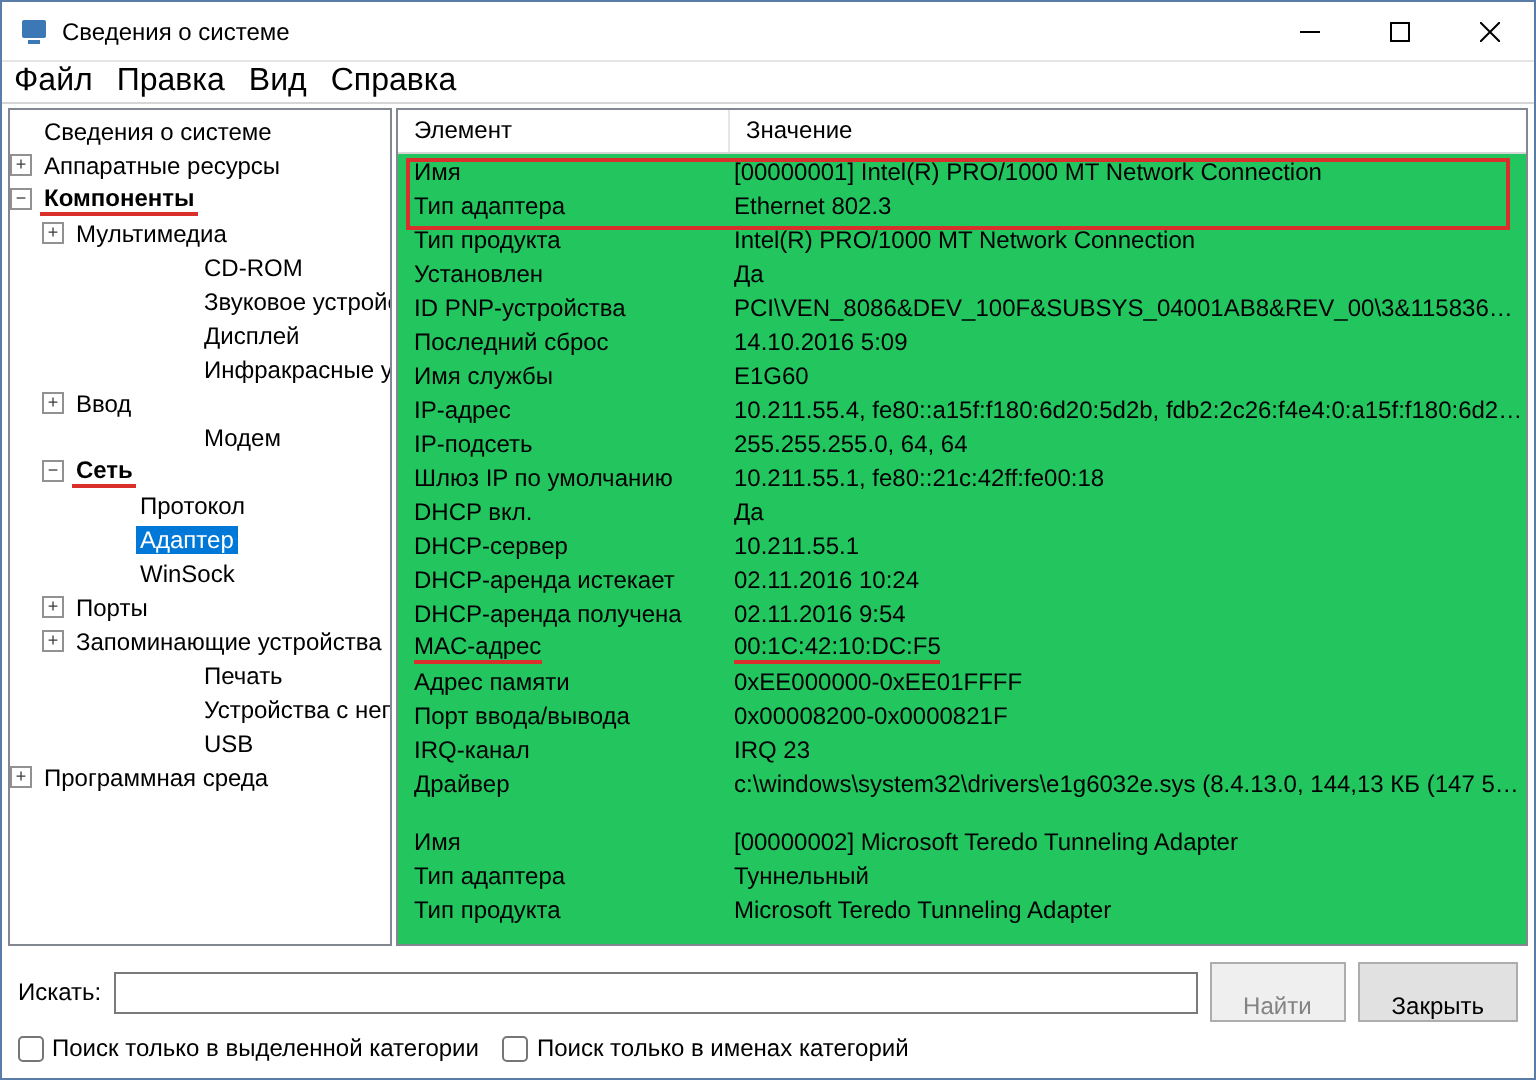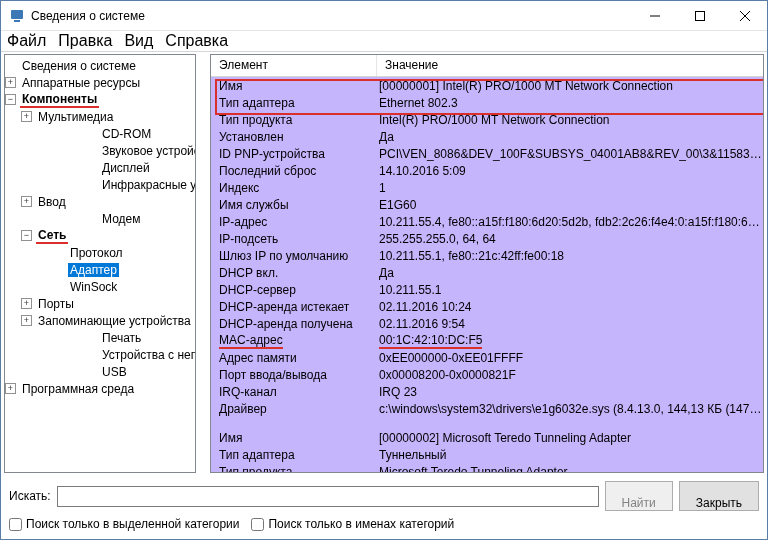--- a/index.html
+++ b/index.html
@@ -21,21 +21,21 @@
   .toggle { width: 11px; height: 11px; border: 1px solid #919191; display: inline-flex; align-items: center; justify-content: center; font-size: 9px; line-height: 1; margin-right: 4px; color: #3a3a3a; flex: 0 0 11px; background: #fff; }
   .toggle.blank { border: none; background: transparent; }
   .label { padding: 0 2px; }
   .label.sel { background: #0078d7; color: #fff; }
   .label.ul-red { border-bottom: 2px solid #d9302c; font-weight: bold; }
   .tree .lvl1 { padding-left: 0; }
   .tree .lvl2 { padding-left: 16px; }
   .tree .lvl3 { padding-left: 32px; gap: 48px; }
   .tree .lvl4 { padding-left: 48px; }
   .right { flex: 1; display: flex; flex-direction: column; margin: 2px 3px 2px 2px; min-width: 0; }
-  .grid { flex: 1; border: 1px solid #828790; overflow: auto; background: #c4b5fd; margin-left: 12px; }
+  .grid { flex: 1; border: 1px solid #828790; overflow: auto; background: #22c55e; }
   .ghead { display: flex; position: sticky; top: 0; background: #fff; border-bottom: 1px solid #d6d6d6; height: 22px; }
   .ghead .col { padding: 3px 8px; font-size: 12px; }
   .ghead .col1 { width: 166px; border-right: 1px solid #e5e5e5; }
   .ghead .col2 { flex: 1; }
   .grow { display: flex; height: 17px; align-items: center; }
   .grow .c1 { width: 166px; padding-left: 8px; overflow: hidden; text-overflow: ellipsis; white-space: nowrap; }
   .grow .c2 { flex: 1; padding-left: 2px; overflow: hidden; text-overflow: ellipsis; white-space: nowrap; }
   .grow.spacer { height: 12px; }
   .hl-box { position: absolute; border: 2px solid #d9302c; pointer-events: none; }
   .rel { position: relative; }
@@ -244,24 +244,20 @@
           </div>
           <div class="grow">
             <div class="c1">ID PNP-устройства</div>
             <div class="c2">PCI\VEN_8086&amp;DEV_100F&amp;SUBSYS_04001AB8&amp;REV_00\3&amp;11583659&amp;0&amp;28</div>
           </div>
           <div class="grow">
             <div class="c1">Последний сброс</div>
             <div class="c2">14.10.2016 5:09</div>
           </div>
           <div class="grow">
-            <div class="c1">Индекс</div>
-            <div class="c2">1</div>
-          </div>
-          <div class="grow">
             <div class="c1">Имя службы</div>
             <div class="c2">E1G60</div>
           </div>
           <div class="grow">
             <div class="c1">IP-адрес</div>
             <div class="c2">10.211.55.4, fe80::a15f:f180:6d20:5d2b, fdb2:2c26:f4e4:0:a15f:f180:6d20:5d2b</div>
           </div>
           <div class="grow">
             <div class="c1">IP-подсеть</div>
             <div class="c2">255.255.255.0, 64, 64</div>

